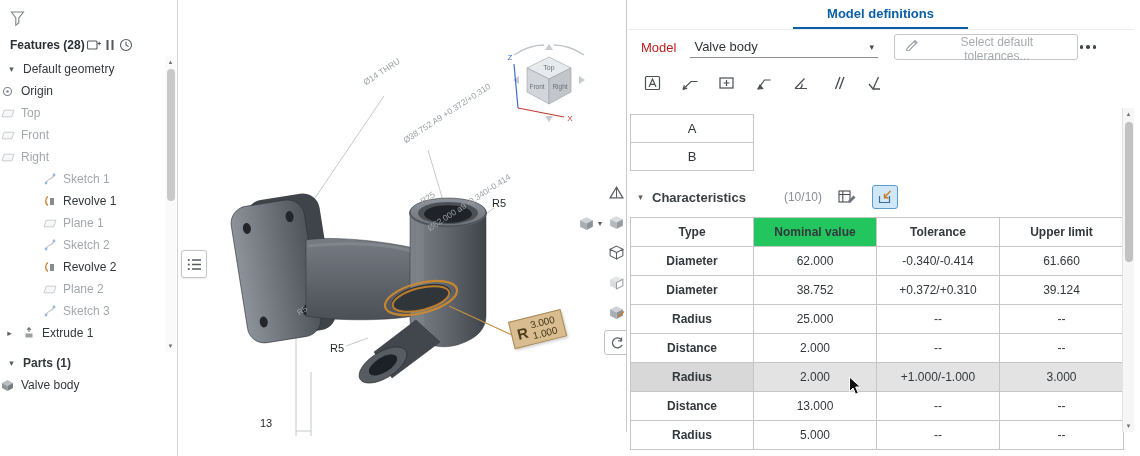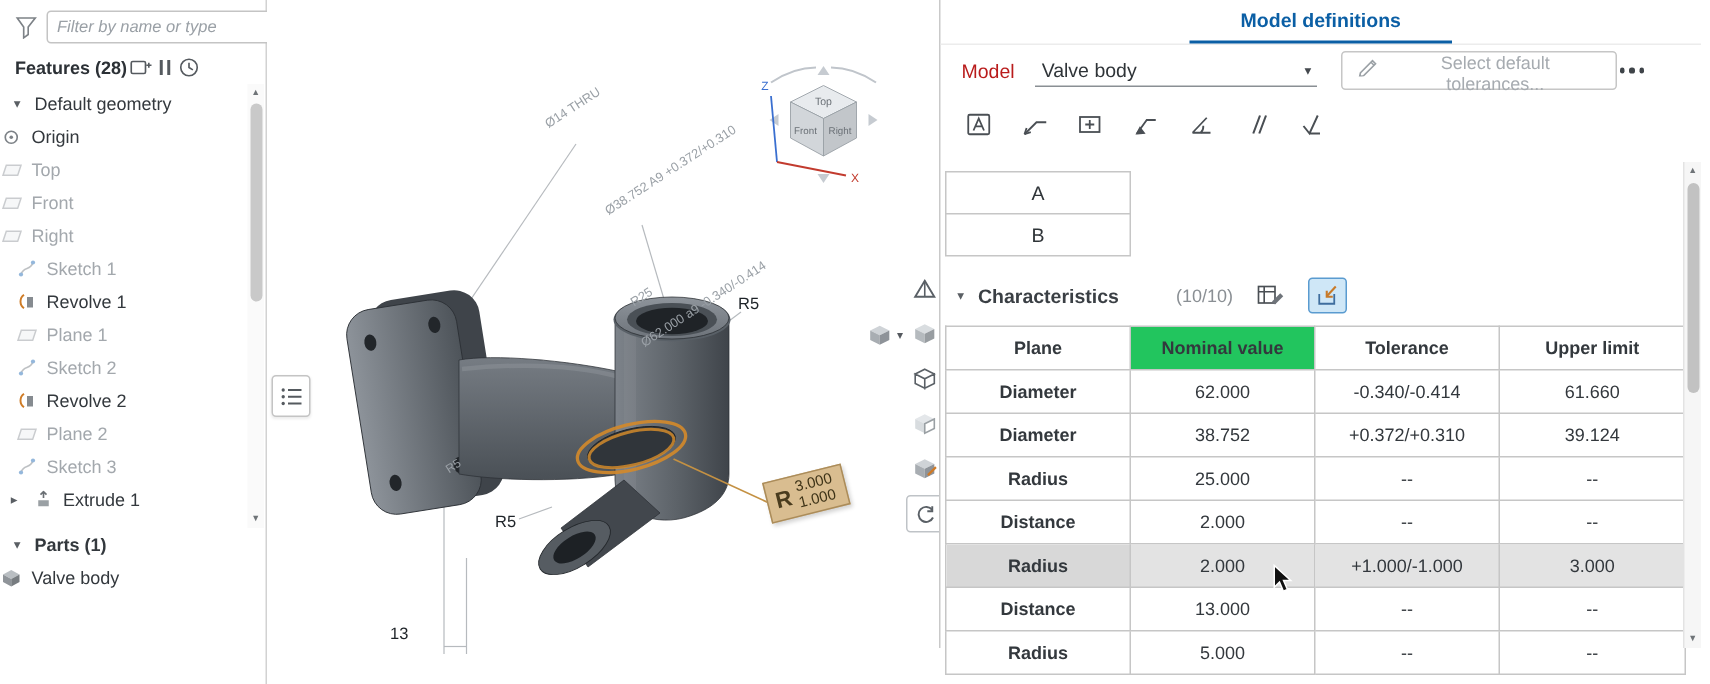--- a/index.html
+++ b/index.html
@@ -19,21 +19,21 @@
   .features-header { height:26px; display:flex; align-items:center; gap:1px; padding:4px 8px 0 10px; }
   .fh-label { font-weight:bold; font-size:12px; color:#2c3136; }
   .fh-ico { display:flex; cursor:pointer; }
   .tree { position:relative; height:296px; padding-top:2px; overflow:hidden; }
   .trow { display:flex; align-items:center; height:22px; gap:6px; cursor:default; color:#33383d; }
   .trow .tlabel { font-size:12px; white-space:nowrap; }
   .trow.muted .tlabel { color:#a3a8ad; }
   .trow.muted svg { opacity:.55; }
   .trow.group { padding-left:6px; }
   .trow.child { }
-  .trow.f { padding-left:10px; }
+  .trow.f { padding-left:10px;margin-left:32px; }
   .trow.ext { padding-left:4px; }
   .chev { font-size:9px; color:#5a5f64; width:11px; text-align:center; }
   .tico { width:15px; display:flex; justify-content:center; }
   .parts-header { padding-left:6px; }
   .bold { font-weight:bold; }
 
   
   .vscroll { position:absolute; width:12px; background:#f6f6f6; z-index:5; }
   .vs-up,.vs-down { position:absolute; left:0; right:0; height:12px; font-size:6px; color:#6f7478;
                     display:flex; align-items:center; justify-content:center; cursor:pointer; }
@@ -111,21 +111,20 @@
 
 <div class="app">
 
   <aside class="left-panel">
     <div class="filter-row">
       <span class="funnel">
         <svg width="15" height="16" viewBox="0 0 15 16">
             <path d="M1.5 2 H13.5 L8.8 8 v5 l-3 2.2 V8 Z" fill="none" stroke="#7d8287" stroke-width="1.1"></path>
           </svg>
       </span>
-      <input class="filter-input" placeholder="Filter by name or type" style="">
     </div>
 
     <div class="features-header">
       <span class="fh-label">Features (28)</span>
       <span class="fh-ico">
         <svg width="16" height="16" viewBox="0 0 16 16">
             <rect x="1.5" y="4" width="9.5" height="8" rx="1" fill="none" stroke="#555a5f" stroke-width="1.1"></rect>
             <path d="M11.5 6.5 h3.5 M13.2 4.8 v3.4" stroke="#555a5f" stroke-width="1.1"></path>
           </svg>
       </span>
@@ -543,21 +542,21 @@
 
     <table class="char-table">
       <colgroup>
           <col style="width:123px">
           <col style="width:123px">
           <col style="width:123px">
           <col style="width:124px">
         </colgroup>
       <thead>
         <tr>
-          <th>Plane</th>
+          <th>Type</th>
           <th class="th-nom">Nominal value</th>
           <th>Tolerance</th>
           <th>Upper limit</th>
         </tr>
       </thead>
       <tbody>
         <tr>
           <td class="td-type">Diameter</td>
           <td>62.000</td>
           <td>-0.340/-0.414</td>

